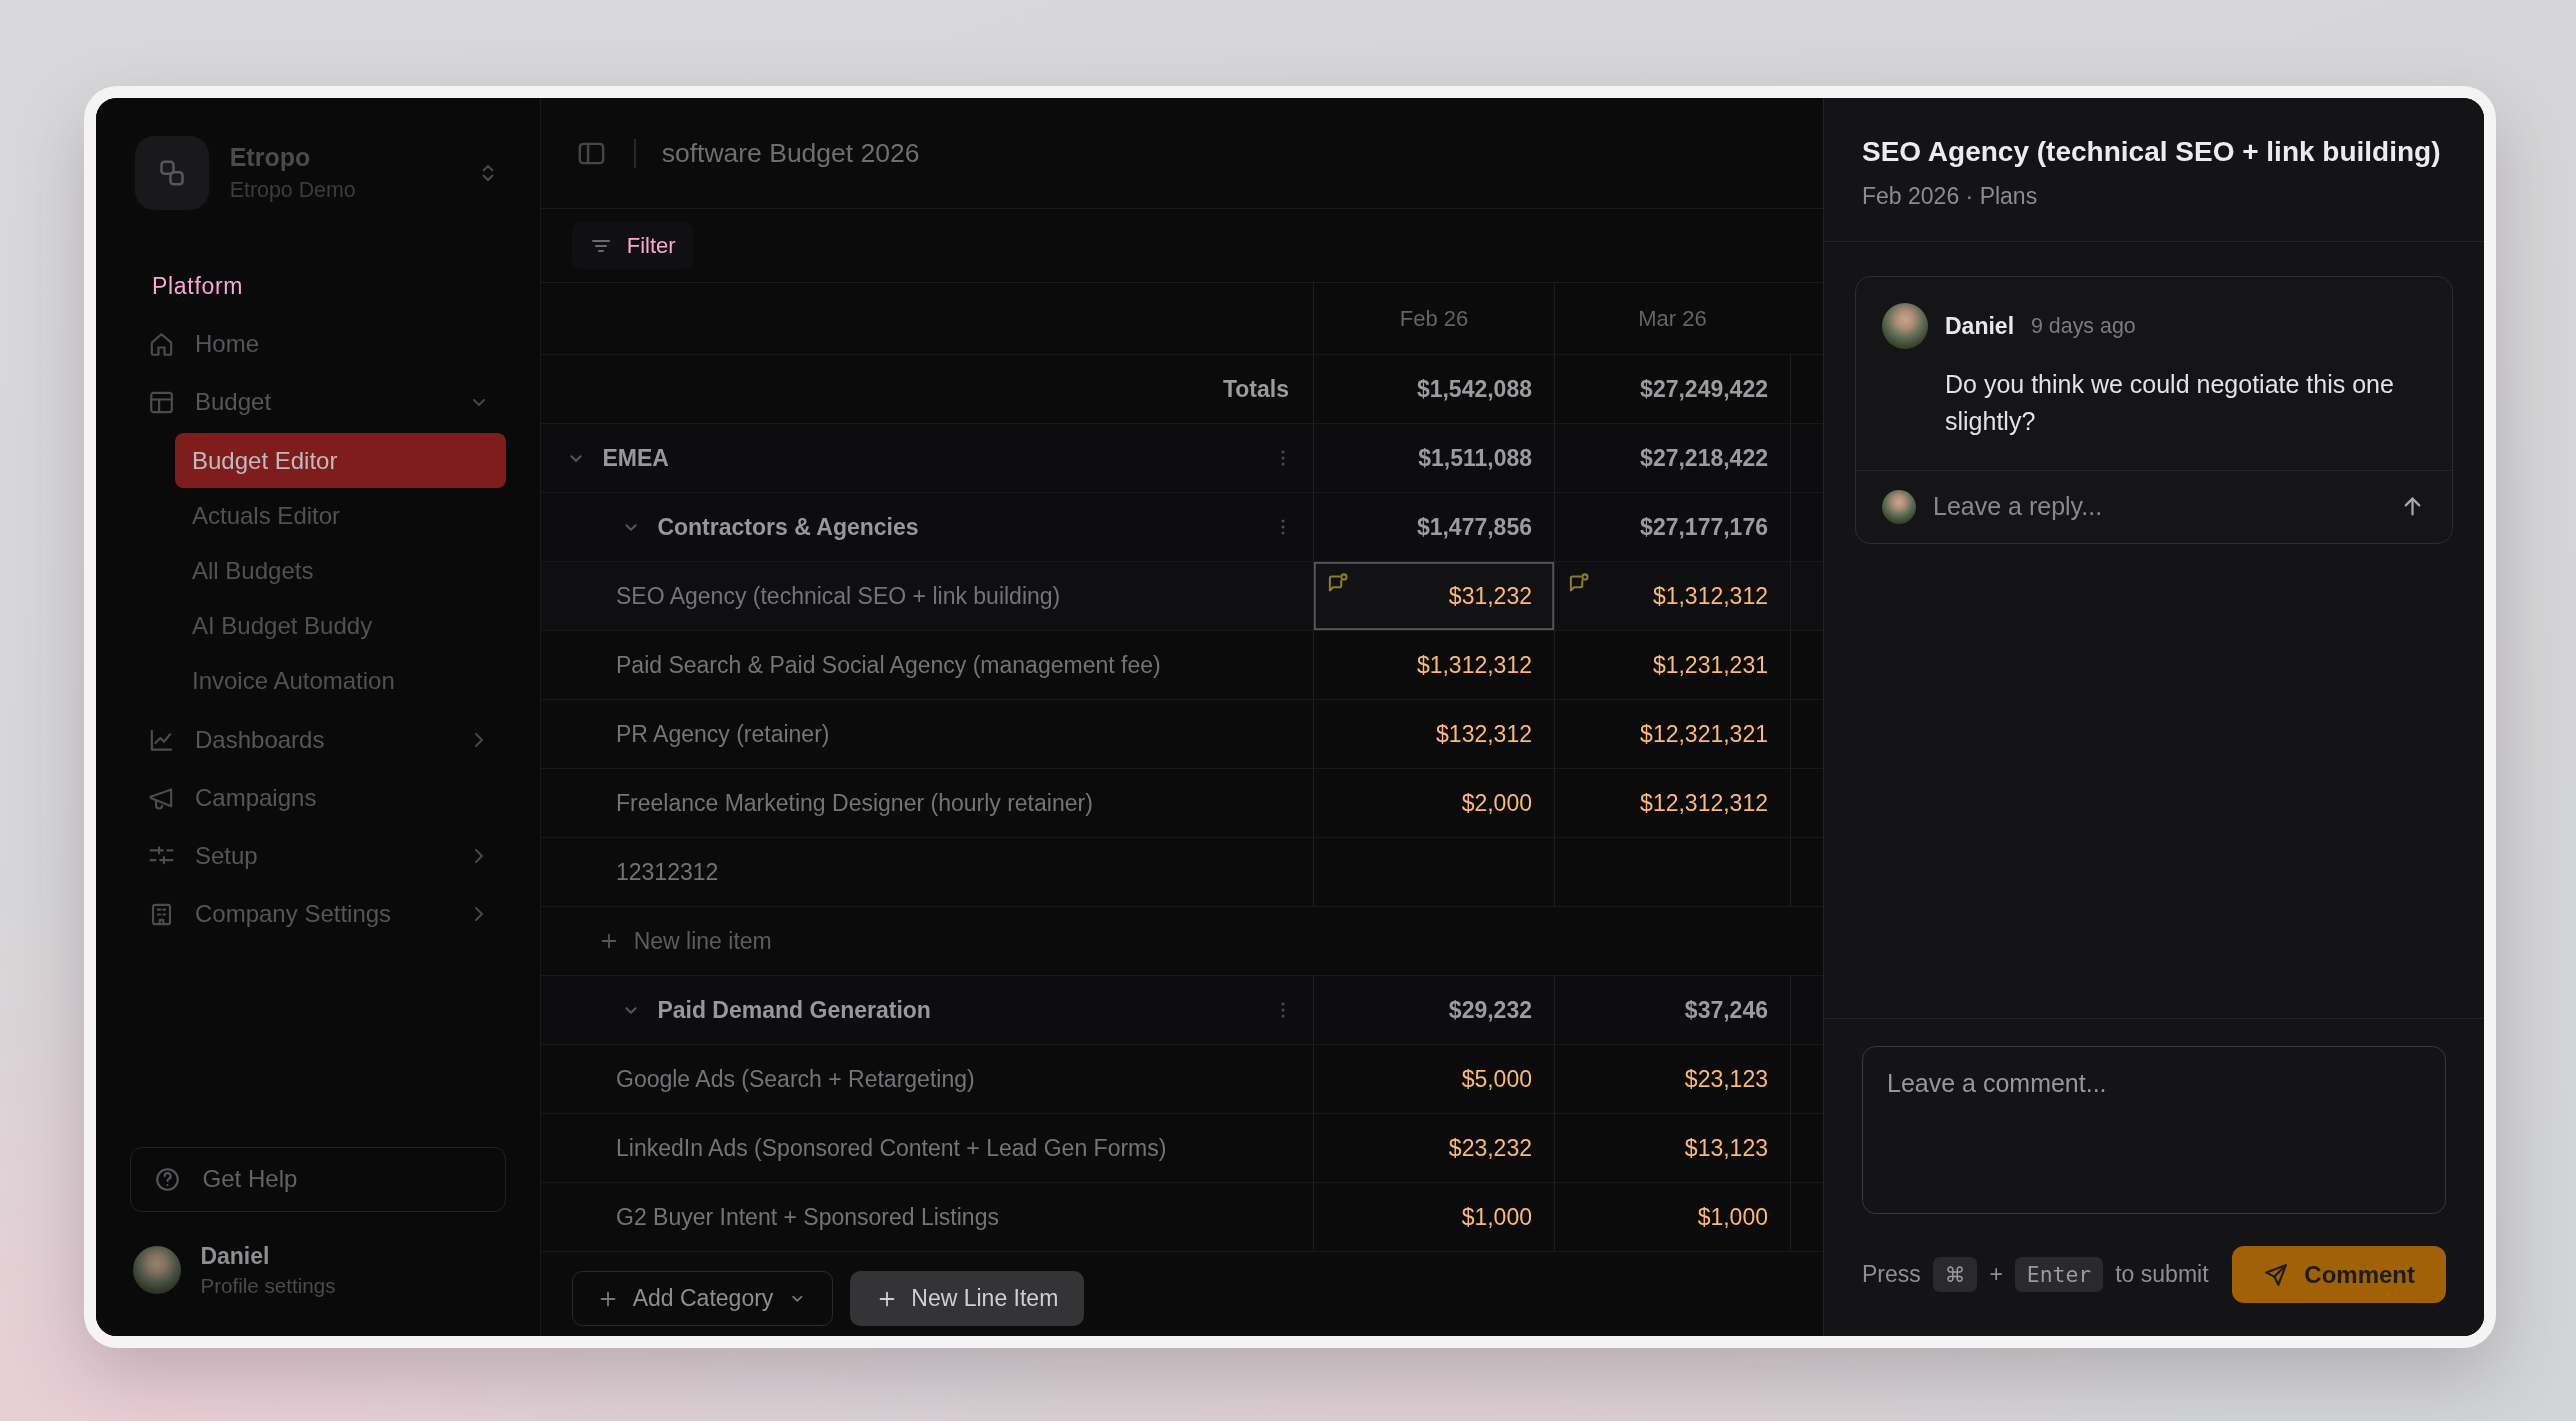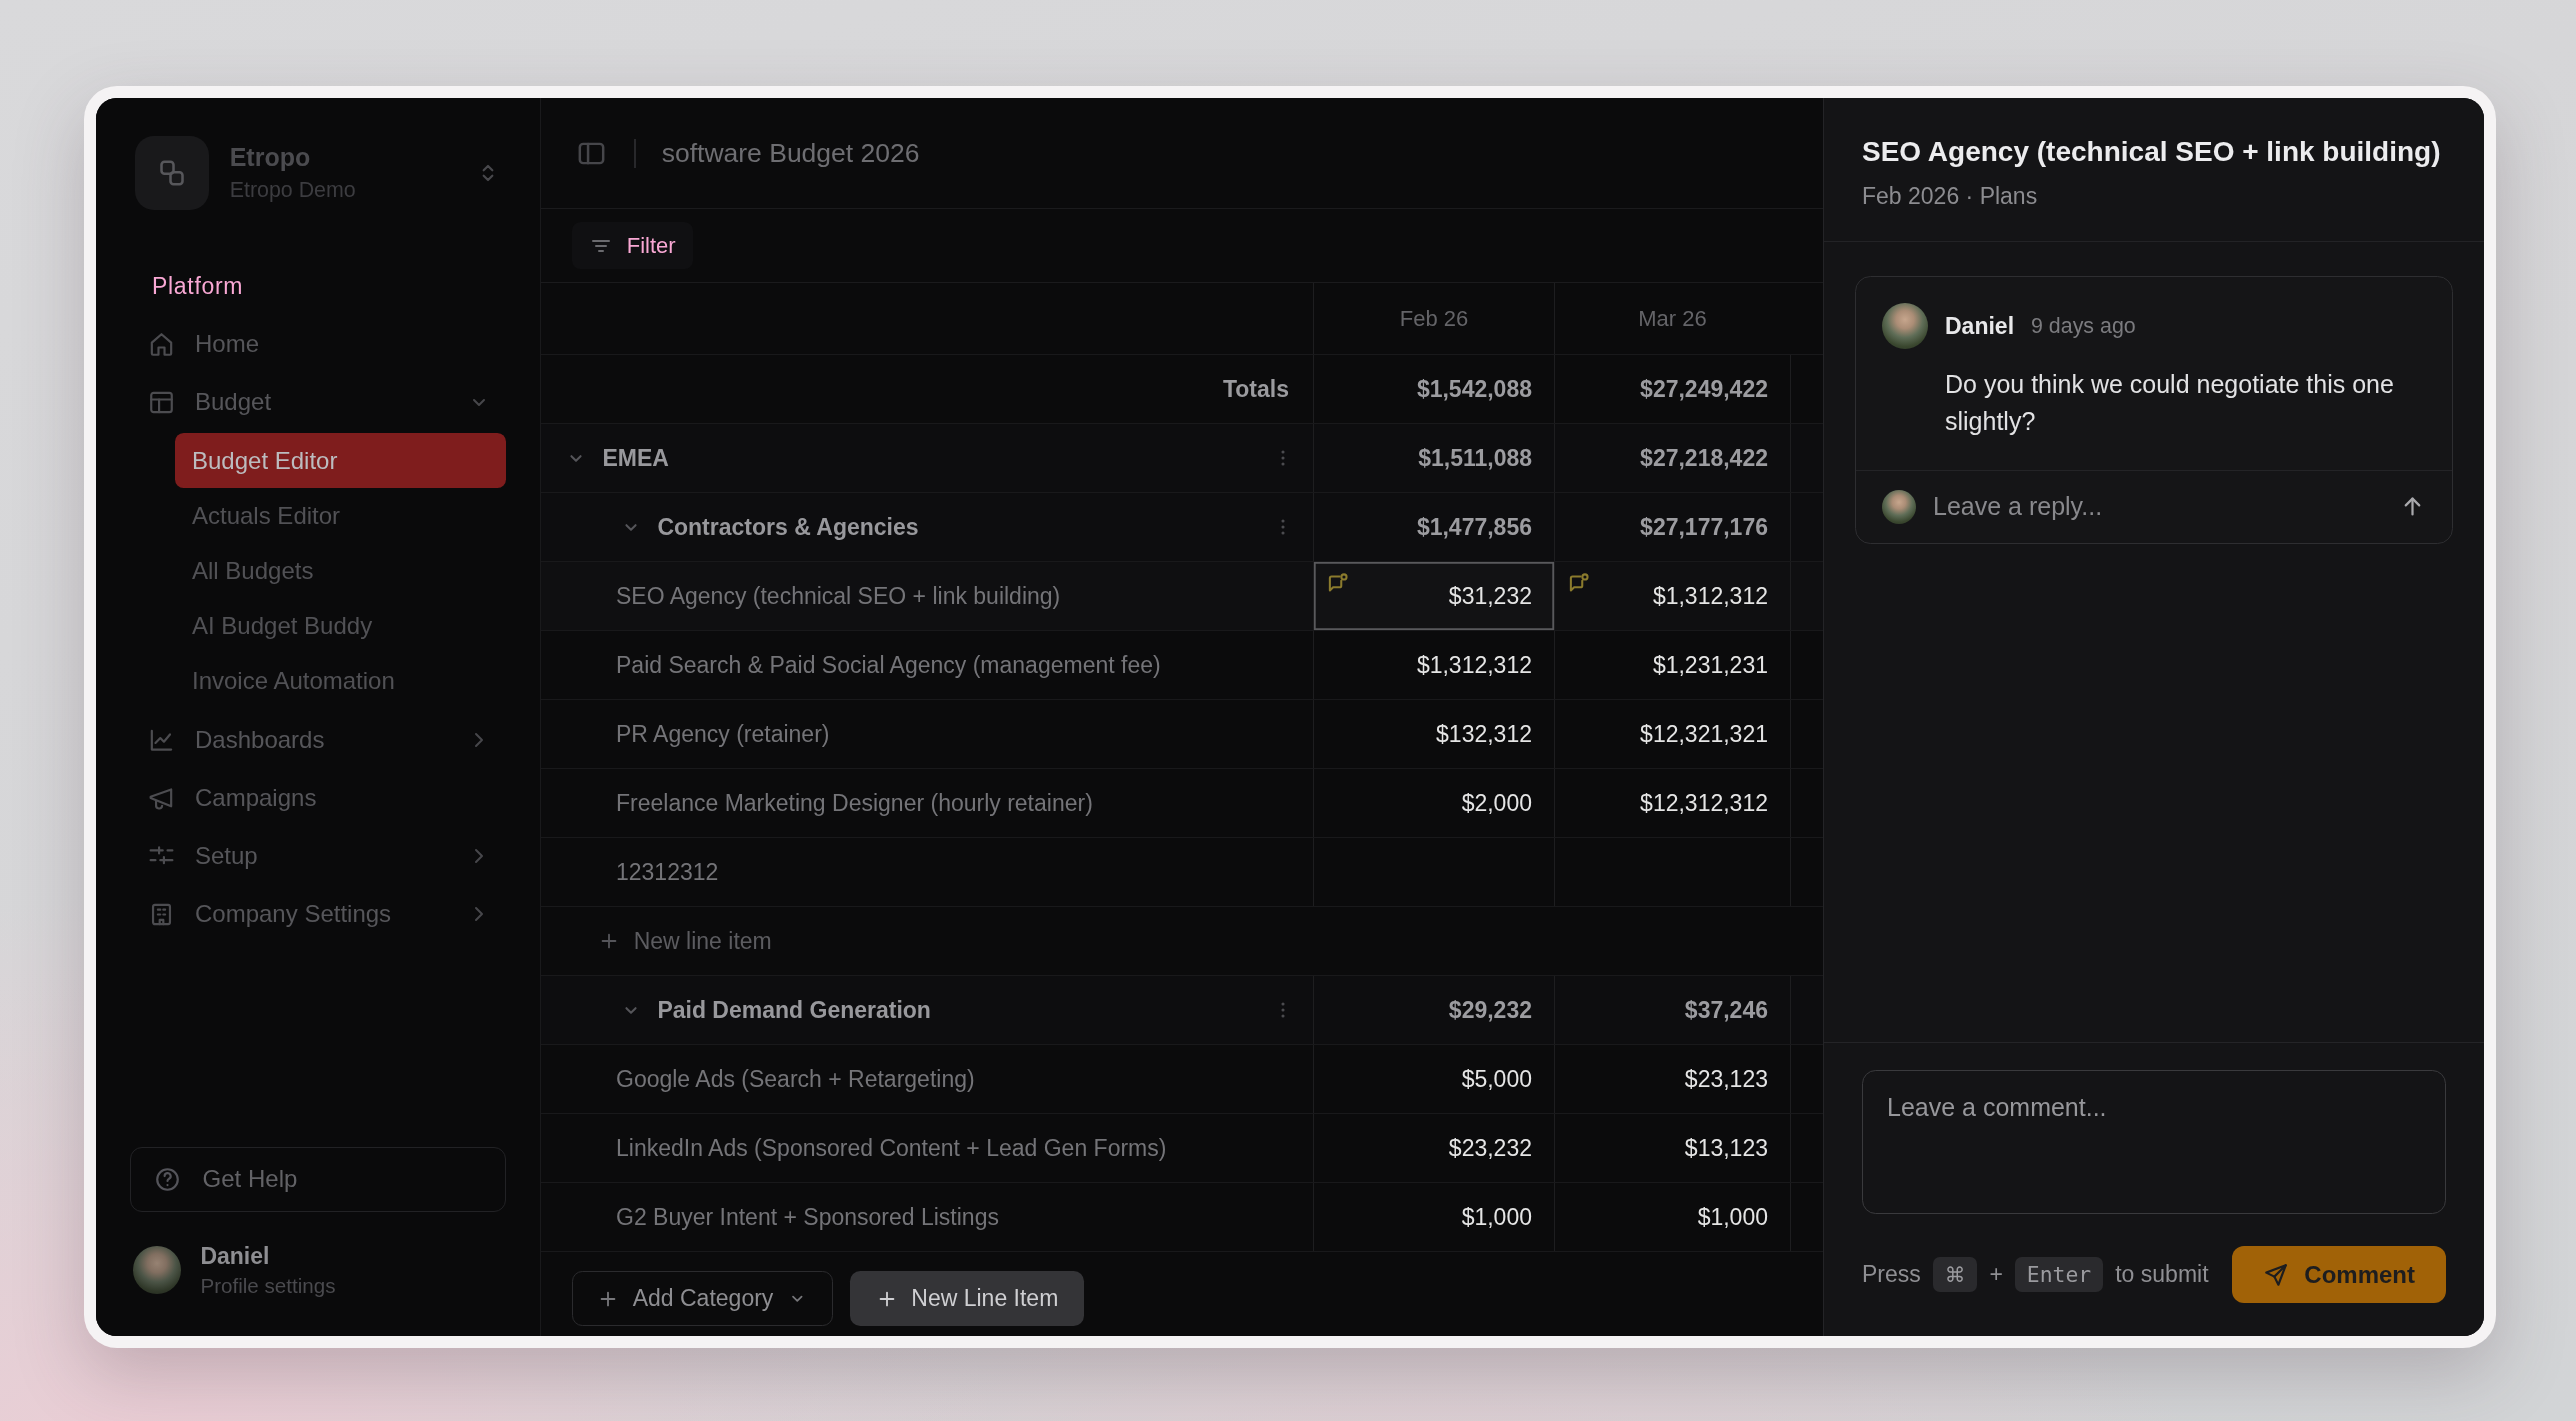--- a/index.html
+++ b/index.html
@@ -56,21 +56,21 @@
   .hdr-divider{ width:1.7px; height:29px; background:#28282b; margin:0 26px; }
   .doc-title{ font-size:26.5px; color:#6e6e72; font-weight:500; }
   .filter-row{ height:74px; flex:none; display:flex; align-items:center; padding:0 31px; border-bottom:0.9px solid #1b1b1d; }
   .filter-btn{ display:flex; align-items:center; gap:13.7px; padding:10.3px 17px; border-radius:8.6px; background:#101012; color:#f9a8d4; font-size:22px; border:none; }
   .filter-btn .nicon{ color:#6a6a6e; }
 
   .trow{ display:grid; grid-template-columns:1fr 241px 236px 33px; height:69px; flex:none; border-bottom:0.9px solid #19191b; }
   .trow.theader{ height:72px; }
   .cell{ display:flex; align-items:center; min-width:0; position:relative; }
   .c-label{ padding-left:75px; color:#747478; font-size:23px; }
-  .c-val{ justify-content:flex-end; padding-right:22px; border-left:0.9px solid #1e1e20; color:#e5e5e5; font-size:23px; }
+  .c-val{ justify-content:flex-end; padding-right:22px; border-left:0.9px solid #1e1e20; color:#fdba74; font-size:23px; }
   .c-sliver{ border-left:0.9px solid #1e1e20; }
   .c-head{ justify-content:center; color:#646468; font-size:22px; font-weight:500; border-left:0.9px solid #1e1e20; }
   .trow.theader .c-label, .trow.theader .c-sliver{ border:none; }
   .trow.totals .c-label{ justify-content:flex-end; padding-right:24px; font-weight:600; color:#9b9b9f; }
   .trow.totals .c-val, .trow.group .c-val{ font-weight:600; color:#9c9ca0; }
   .trow.group{ background:#0d0d0f; }
   .trow.group .c-label{ font-weight:600; color:#98989c; gap:15.4px; }
   .trow.group.lvl1 .c-label{ padding-left:24px; }
   .trow.group.lvl2 .c-label{ padding-left:79px; }
   .gchev{ color:#55555a; flex:none; }
@@ -96,21 +96,21 @@
   .comment-main{ padding:26px 26px 31px; }
   .comment-head{ display:flex; align-items:center; gap:17px; }
   .comment-author{ font-size:23px; font-weight:700; color:#e8e8ea; }
   .comment-time{ font-size:21.4px; color:#7b7b7f; }
   .comment-body{ margin:17px 0 0 63px; max-width:497px; font-size:25px; line-height:1.45; color:#e2e2e4; }
   .reply-row{ border-top:0.9px solid #242427; padding:19px 26px; display:flex; align-items:center; gap:17px; }
   .reply-placeholder{ font-size:25px; color:#89898d; flex:1; }
   .reply-send{ color:#a8a8ac; background:none; border:none; display:flex; }
   .composer{ border-top:0.9px solid #242427; padding:27px 38px 33px; }
   .composer textarea{
-    width:100%; height:144px; background:transparent; border:1.3px solid #3a3a3d; border-radius:13.7px;
+    width:100%; height:168px; background:transparent; border:1.3px solid #3a3a3d; border-radius:13.7px;
     padding:22px 24px; font-family:"Liberation Sans", sans-serif; font-size:25px; color:#e5e5e7; resize:none; outline:none;
   }
   .composer textarea::placeholder{ color:#97979b; }
   .composer-footer{ margin-top:29px; display:flex; align-items:center; }
   .hint{ display:flex; align-items:center; gap:12px; font-size:23px; color:#8f8f93; }
   .keycap{ background:#2a2a2d; border-radius:6.9px; padding:5.1px 12px; color:#9b9b9f; font-size:20.6px; }
   .keycap.enter{ font-family:"DejaVu Sans Mono", monospace; font-size:21.4px; }
   .btn-comment{ margin-left:auto; height:57px; display:flex; align-items:center; gap:15.4px; padding:0 31px; background:#a16207; color:#1d1d1f; border:none; border-radius:12px; font-size:24px; font-weight:600; }
   .btn-comment .nicon{ color:#1d1d1f; }
 </style>

